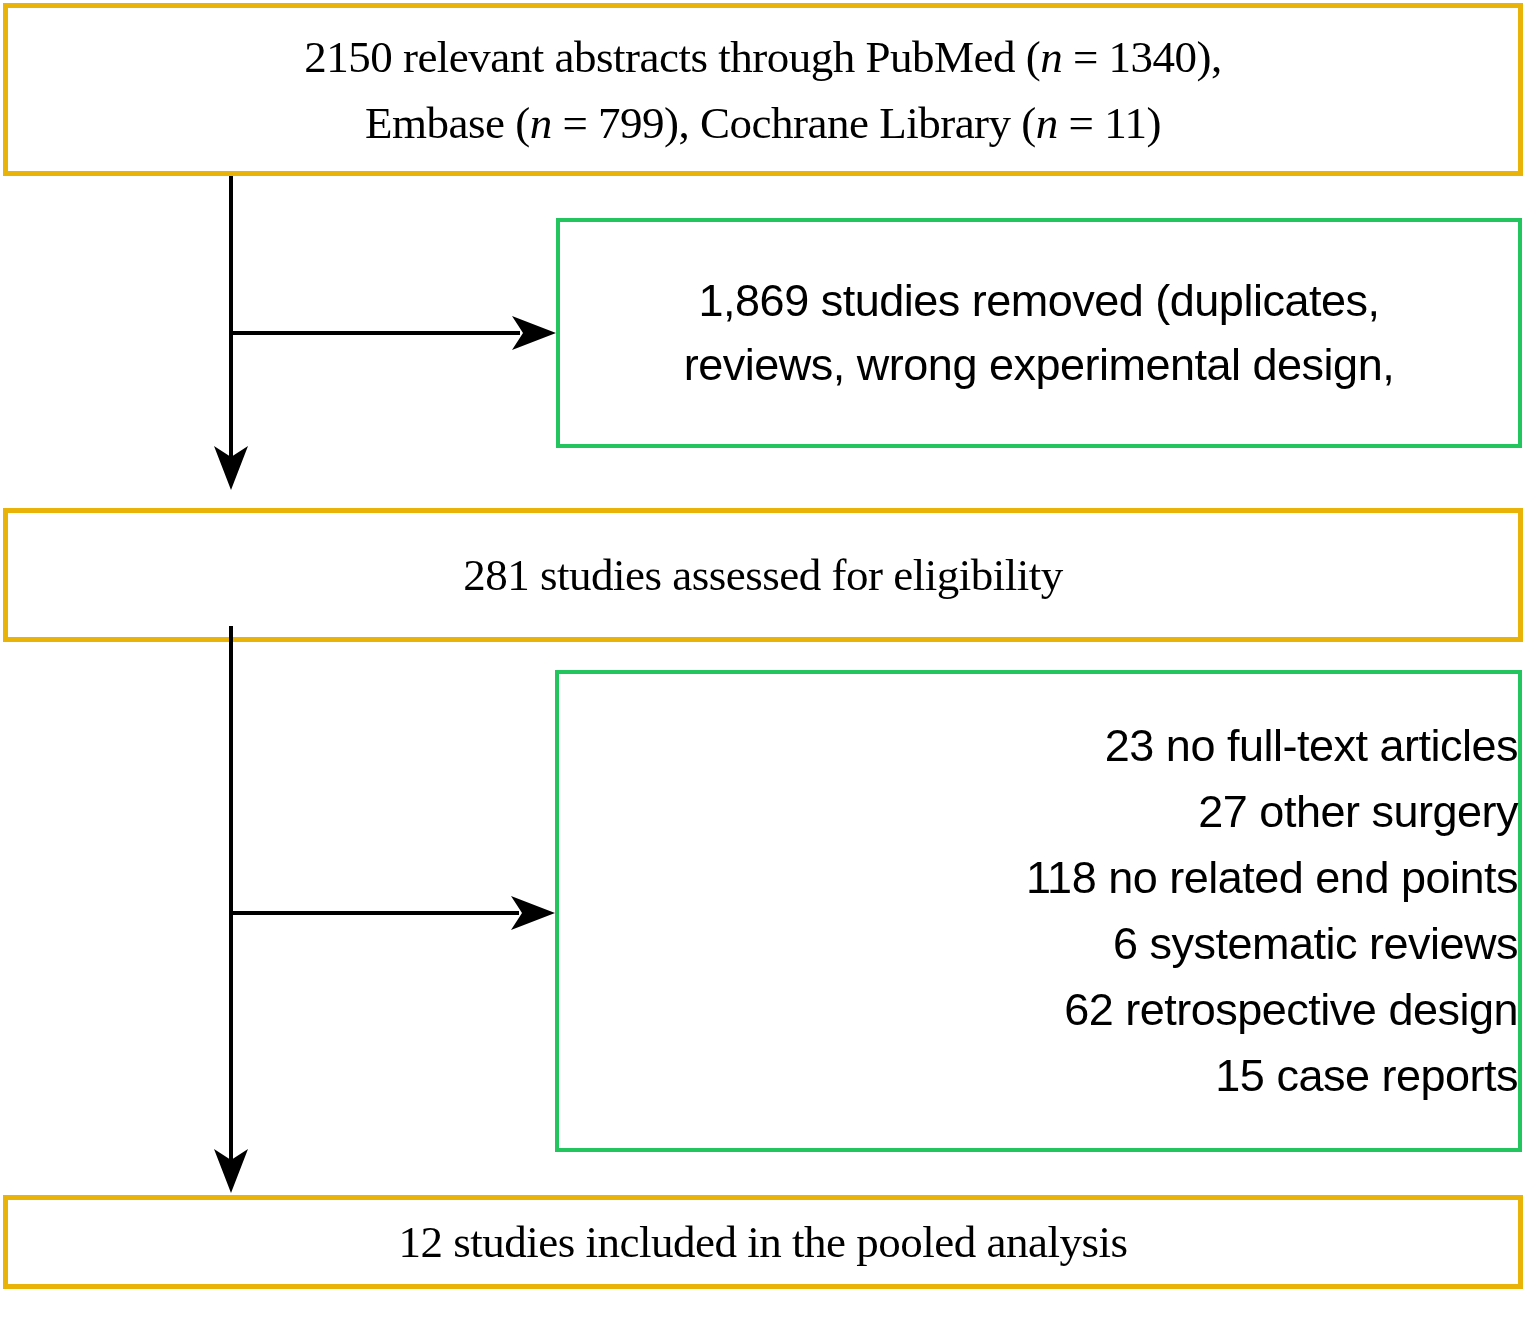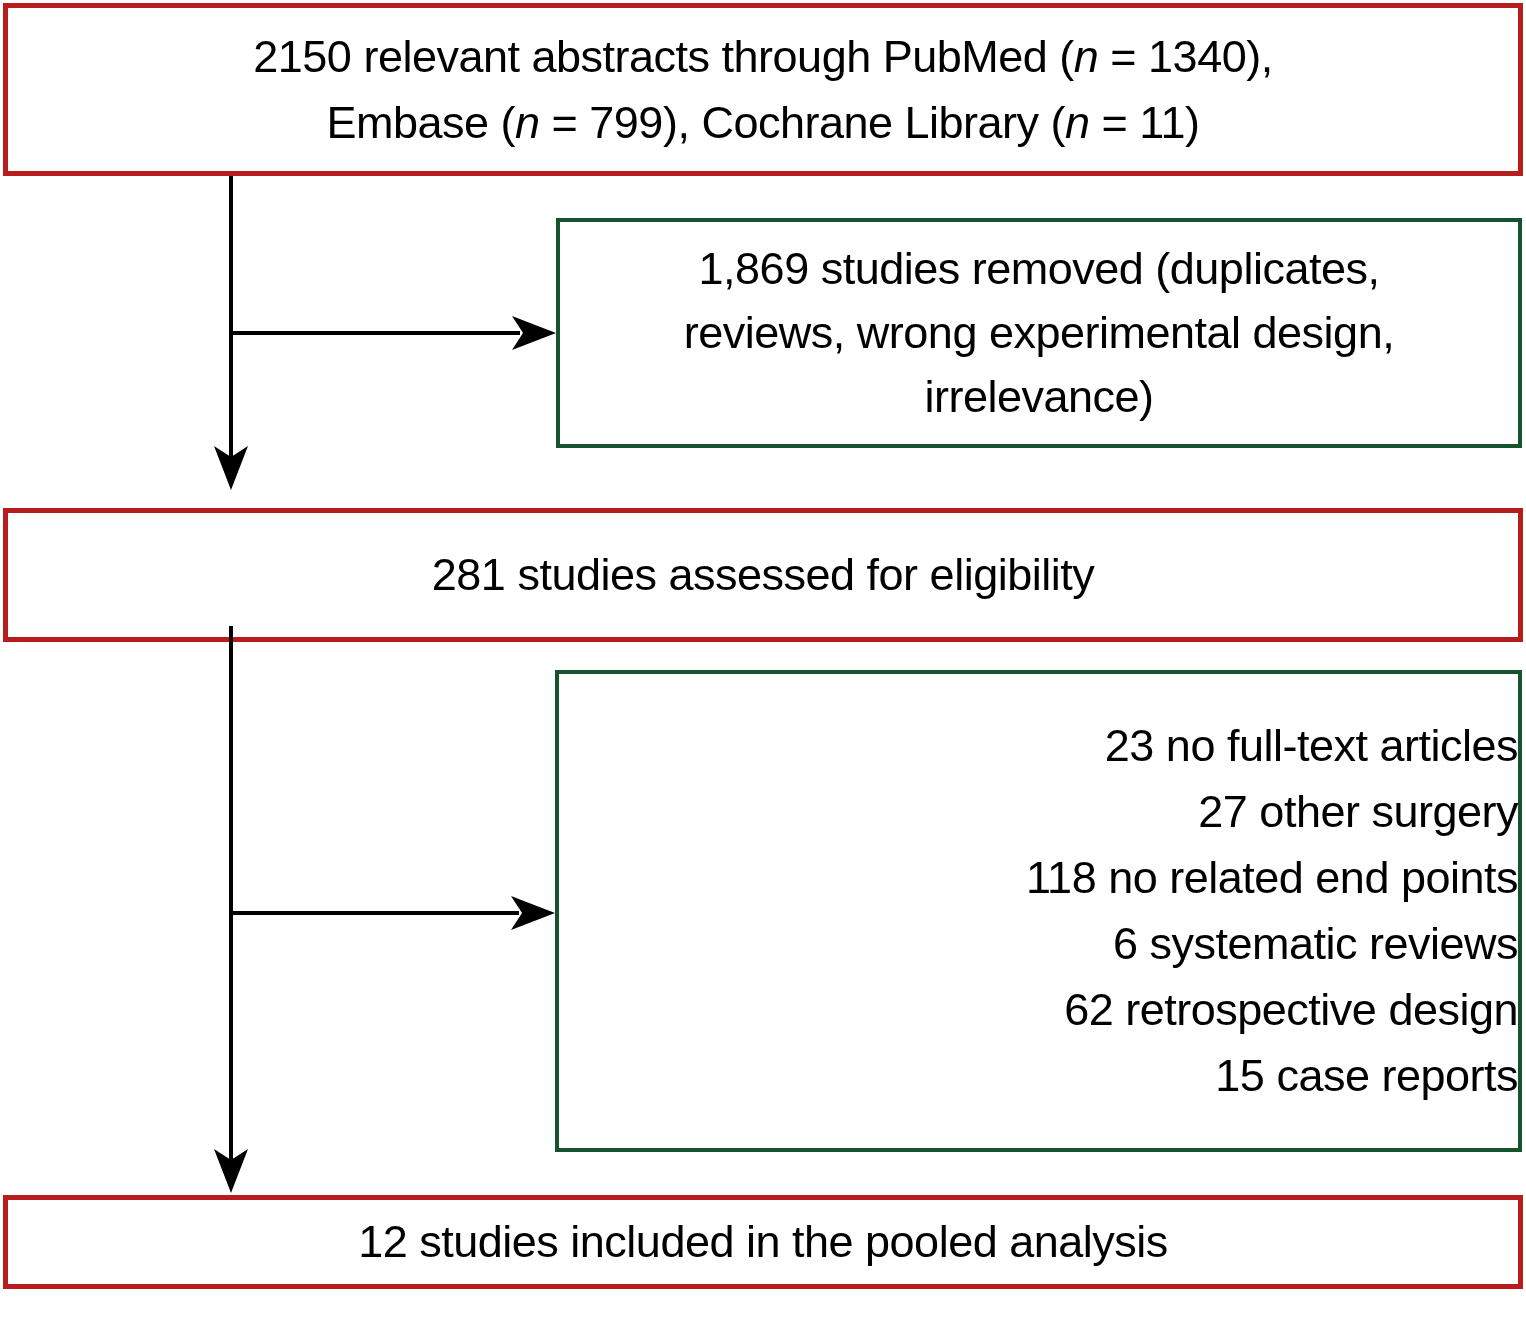--- a/index.html
+++ b/index.html
@@ -19,22 +19,22 @@
     position: absolute;
     background: #ffffff;
     box-sizing: border-box;
     display: flex;
     flex-direction: column;
     justify-content: center;
     font-size: 45px;
     letter-spacing: -0.5px;
     color: #000000;
   }
-  .box.outer { border: 5px solid #b91c1c; }
-  .box.inner { border: 4px solid #14532d; }
+  .box.outer { border: 5px solid #eab308; font-family: Liberation Serif, serif; }
+  .box.inner { border: 4px solid #22c55e; }
   .line { line-height: 66px; text-align: center; }
   .line-sm { line-height: 64px; text-align: center; }
   .excl-title { line-height: 66px; text-align: center; }
   .excl-item { line-height: 66px; text-align: right; padding-left: 40px; }
   .it { font-style: italic; }
 
   #box-identified { left: 3px;   top: 3px;    width: 1520px; height: 173px; }
   #box-removed    { left: 556px; top: 218px;  width: 966px;  height: 230px; }
   #box-eligible   { left: 3px;   top: 508px;  width: 1520px; height: 134px; }
   #box-excluded   { left: 555px; top: 670px;  width: 967px;  height: 482px; }
@@ -55,21 +55,20 @@
 <div class="canvas">
 
   <div class="box outer" id="box-identified">
       <div class="line"><span>2150 relevant abstracts through PubMed (</span><span class="it">n</span><span> = 1340),</span></div>
       <div class="line"><span>Embase (</span><span class="it">n</span><span> = 799), Cochrane Library (</span><span class="it">n</span><span> = 11)</span></div>
     </div>
 
   <div class="box inner" id="box-removed">
       <div class="line-sm">1,869 studies removed (duplicates,</div>
       <div class="line-sm">reviews, wrong experimental design,</div>
-      <div class="line-sm">irrelevance)</div>
     </div>
 
   <div class="box outer" id="box-eligible">
     <div class="line">281 studies assessed for eligibility</div>
   </div>
 
   <div class="box inner" id="box-excluded">
     <div>
         <div class="excl-item">23 no full-text articles</div>
         <div class="excl-item">27 other surgery</div>

